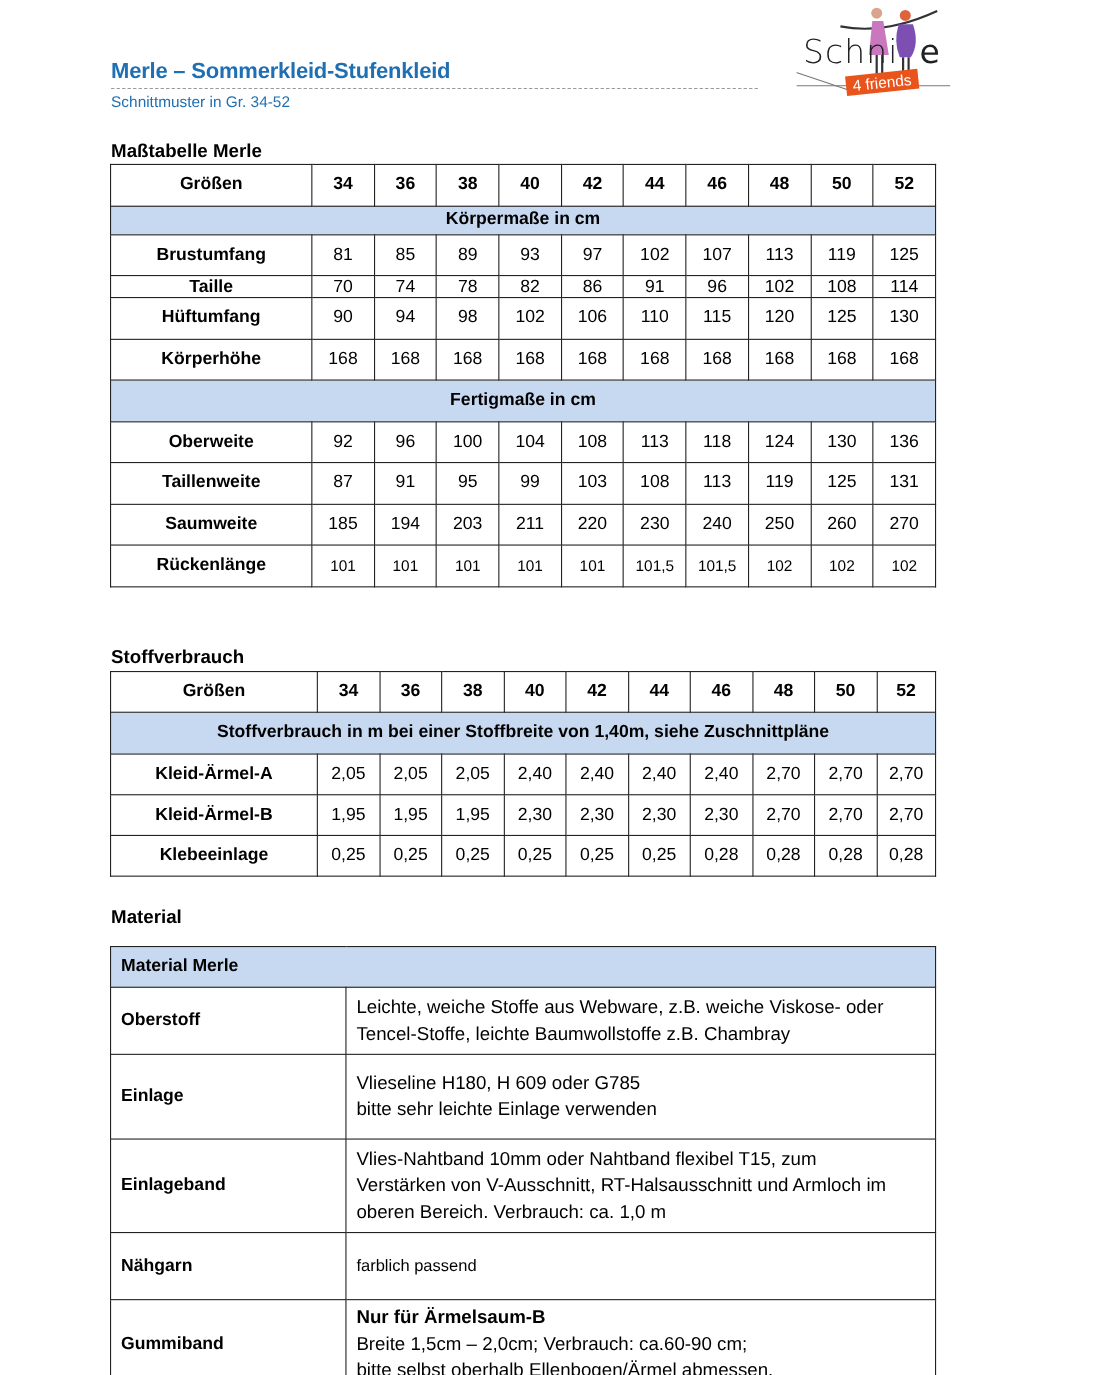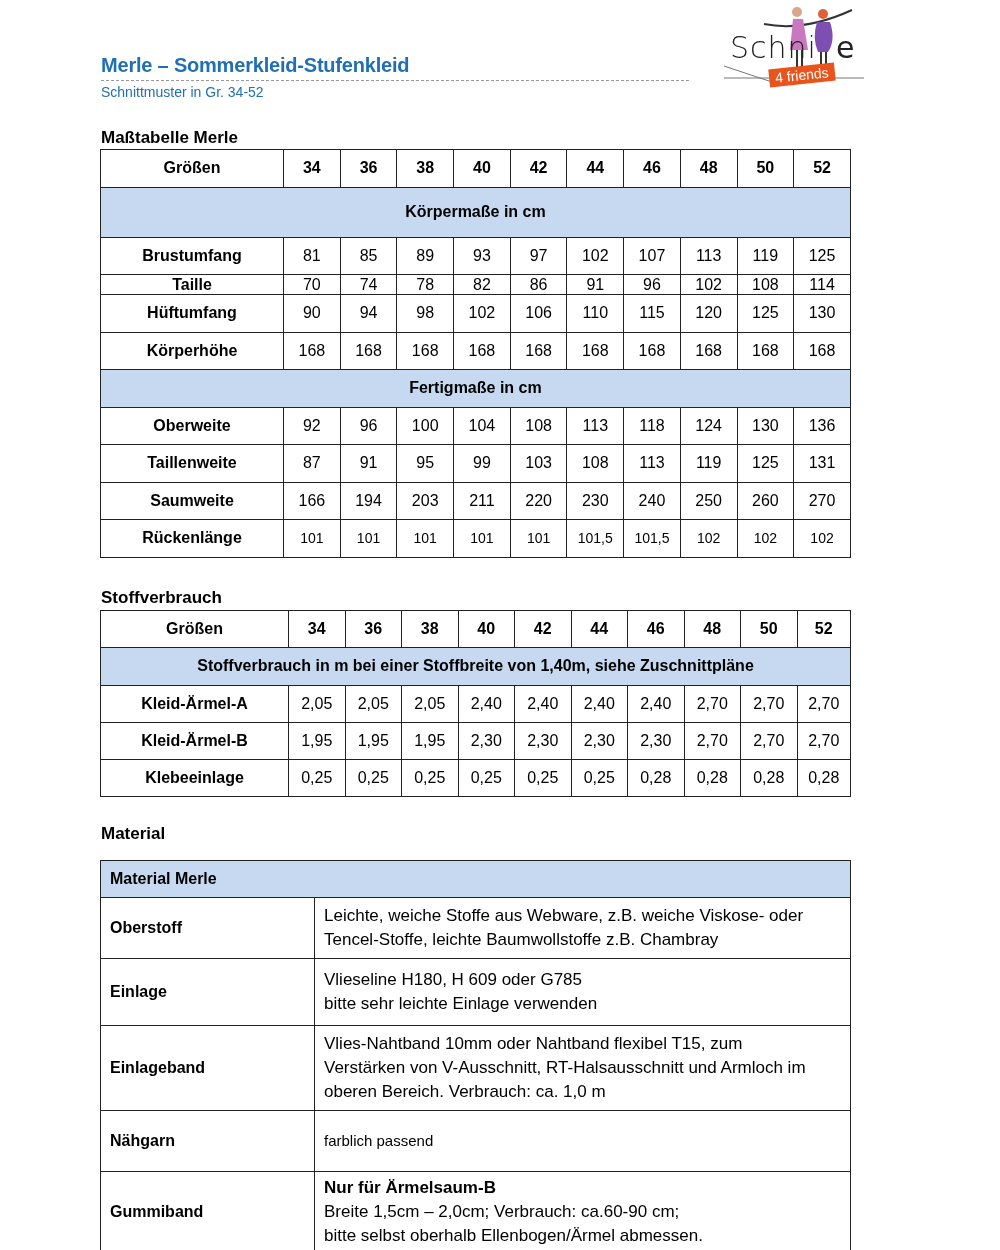--- a/index.html
+++ b/index.html
@@ -71,21 +71,21 @@
         <td class="hdr">38</td>
         <td class="hdr">40</td>
         <td class="hdr">42</td>
         <td class="hdr">44</td>
         <td class="hdr">46</td>
         <td class="hdr">48</td>
         <td class="hdr">50</td>
         <td class="hdr">52</td>
       </tr>
       <tr class="band">
-        <td colspan="11" style="height: 50px; margin-top: 28px;">Körpermaße in cm</td>
+        <td colspan="11" style="height: 26px; margin-top: 28px;">Körpermaße in cm</td>
       </tr>
       <tr>
         <td class="rowlabel" style="height: 37.5px;">Brustumfang</td>
         <td>81</td>
         <td>85</td>
         <td>89</td>
         <td>93</td>
         <td>97</td>
         <td>102</td>
         <td>107</td>
@@ -156,21 +156,21 @@
         <td>99</td>
         <td>103</td>
         <td>108</td>
         <td>113</td>
         <td>119</td>
         <td>125</td>
         <td>131</td>
       </tr>
       <tr>
         <td class="rowlabel" style="height: 37.5px;">Saumweite</td>
-        <td>166</td>
+        <td>185</td>
         <td>194</td>
         <td>203</td>
         <td>211</td>
         <td>220</td>
         <td>230</td>
         <td>240</td>
         <td>250</td>
         <td>260</td>
         <td>270</td>
       </tr>
@@ -267,21 +267,21 @@
         <td colspan="2" style="height: 37px;">Material Merle</td>
       </tr>
       <tr>
         <td class="lab" style="height: 61px;">Oberstoff</td>
         <td class="desc">
           <div>Leichte, weiche Stoffe aus Webware, z.B. weiche Viskose- oder</div>
           <div>Tencel-Stoffe, leichte Baumwollstoffe z.B. Chambray</div>
         </td>
       </tr>
       <tr>
-        <td class="lab" style="height: 67px;">Einlage</td>
+        <td class="lab" style="height: 77px;">Einlage</td>
         <td class="desc">
           <div>Vlieseline H180, H 609 oder G785</div>
           <div>bitte sehr leichte Einlage verwenden</div>
         </td>
       </tr>
       <tr>
         <td class="lab" style="height: 85px;">Einlageband</td>
         <td class="desc">
           <div>Vlies-Nahtband 10mm oder Nahtband flexibel T15, zum</div>
           <div>Verstärken von V-Ausschnitt, RT-Halsausschnitt und Armloch im</div>

